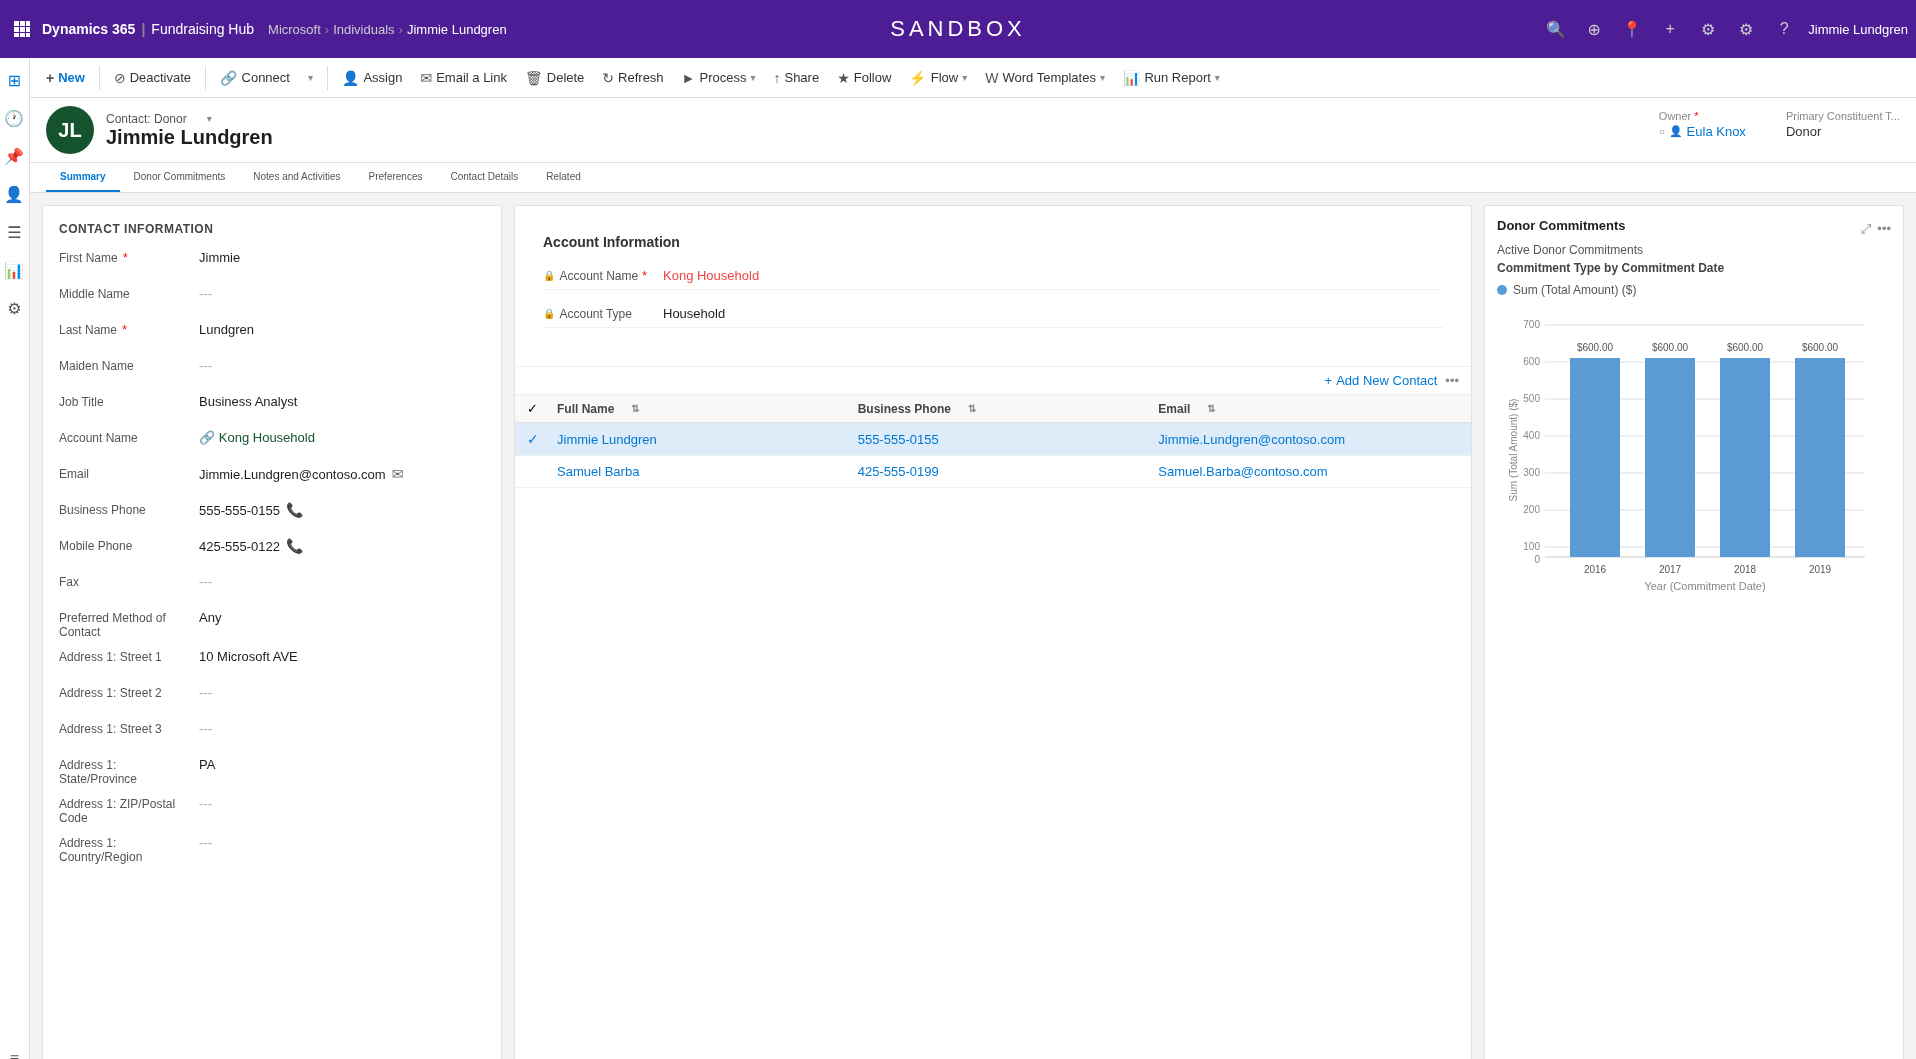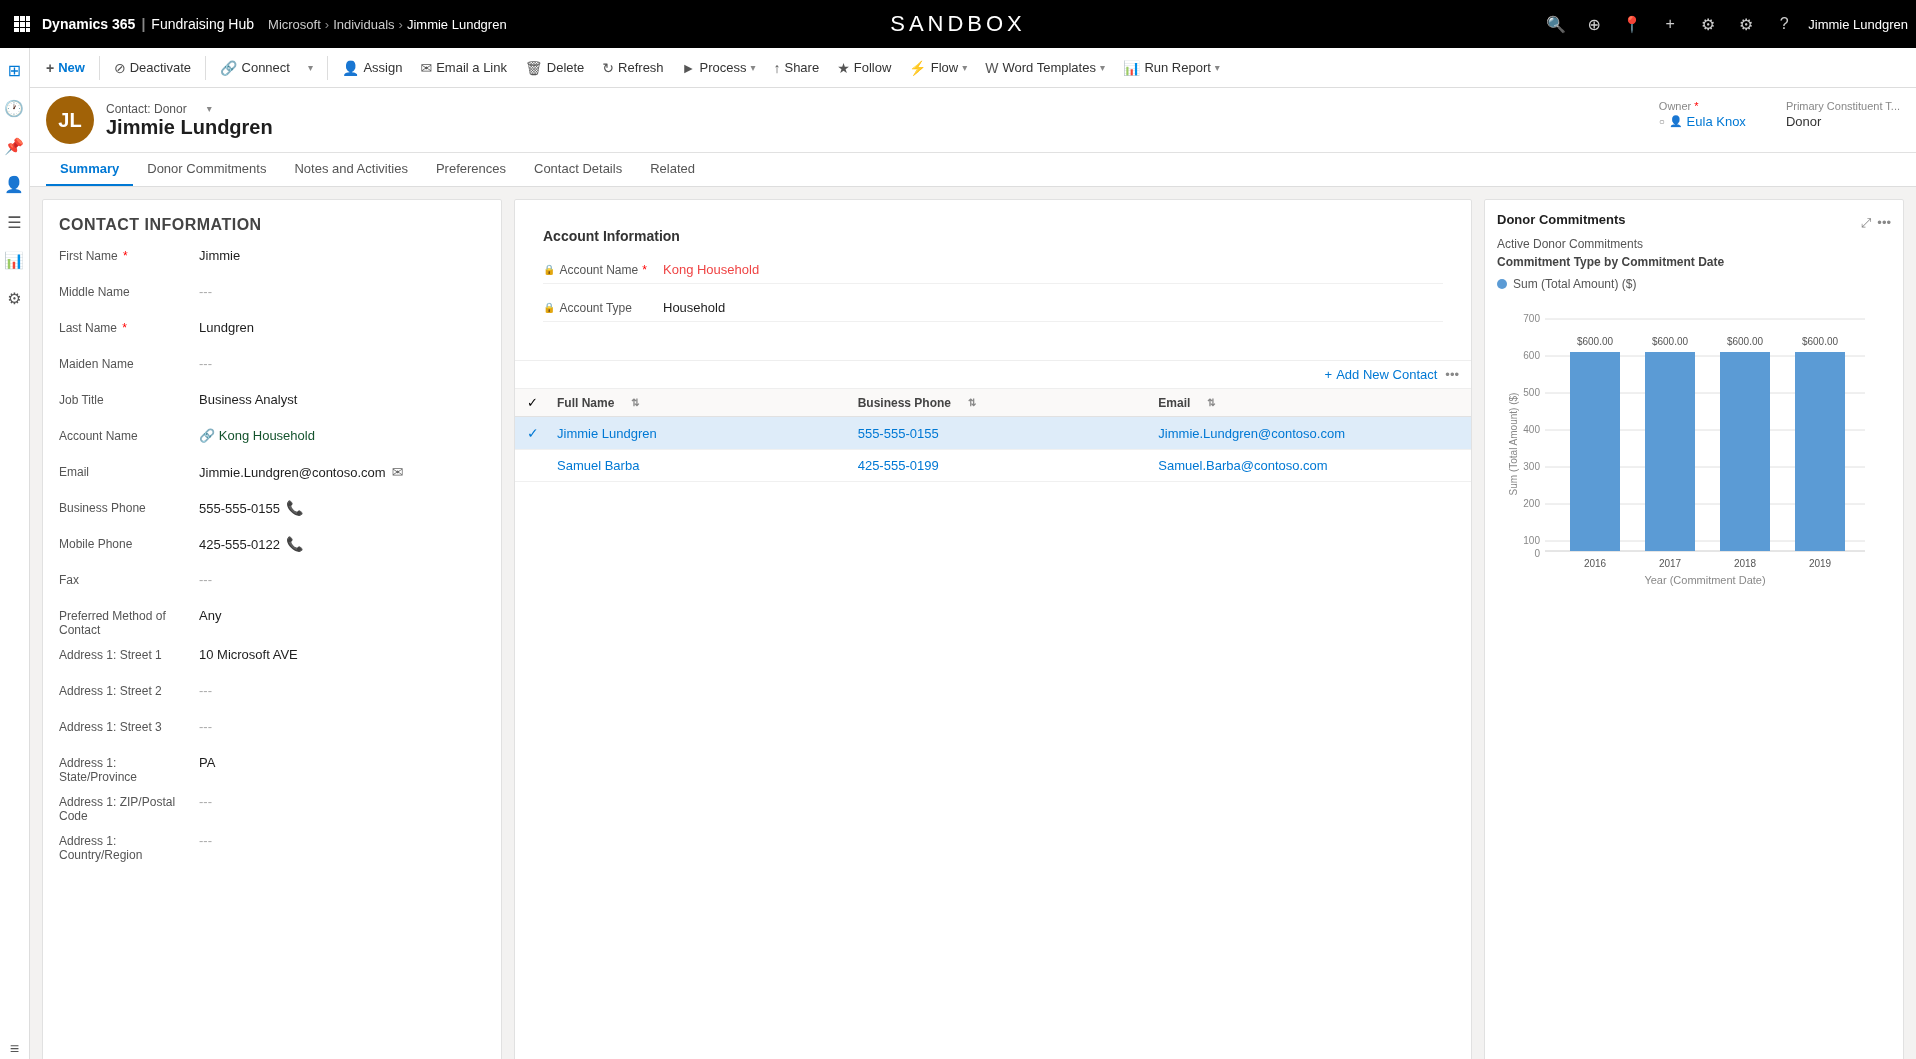--- a/index.html
+++ b/index.html
@@ -1,21 +1,21 @@
 <!DOCTYPE html>
 <html><head>
   <meta charset="utf-8">
   <style>
     * { box-sizing: border-box; margin: 0; padding: 0; }
     body { font-family: 'Segoe UI', sans-serif; font-size: 13px; background: #f3f2f1; overflow-x: hidden; }
 
     
     .top-nav {
-      height: 48px;
-      background: #000000;
+      height: 58px;
+      background: #4c1d95;
       display: flex;
       align-items: center;
       padding: 0 8px;
       gap: 6px;
       color: #fff;
     }
     .top-nav .app-grid-icon { width: 28px; height: 28px; display: flex; align-items: center; justify-content: center; cursor: pointer; }
     .top-nav .brand { display: flex; align-items: center; gap: 6px; font-size: 14px; font-weight: 600; color: #fff; margin-right: 8px; }
     .top-nav .breadcrumb { display: flex; align-items: center; gap: 4px; font-size: 13px; color: #ccc; flex: 1; }
     .top-nav .breadcrumb .sep { color: #888; }
@@ -59,41 +59,41 @@
     
     .record-header {
       background: #fff;
       padding: 8px 16px;
       border-bottom: 1px solid #e1e1e1;
       display: flex;
       align-items: flex-start;
       justify-content: space-between;
     }
     .record-header-left { display: flex; align-items: center; gap: 12px; }
-    .record-avatar { width: 48px; height: 48px; border-radius: 50%; background: #a16207; display: flex; align-items: center; justify-content: center; color: #fff; font-size: 20px; font-weight: bold; }
+    .record-avatar { width: 48px; height: 48px; border-radius: 50%; background: #14532d; display: flex; align-items: center; justify-content: center; color: #fff; font-size: 20px; font-weight: bold; }
     .record-meta .record-type { font-size: 12px; color: #555; display: flex; align-items: center; gap: 20px; }
     .record-meta .record-name { font-size: 20px; font-weight: 600; color: #1e1e1e; }
     .record-header-right { display: flex; gap: 40px; padding-top: 4px; }
     .record-field { }
     .record-field .field-label { font-size: 11px; color: #888; }
     .record-field .field-label .required { color: red; }
     .record-field .field-value { font-size: 13px; color: #333; display: flex; align-items: center; gap: 4px; margin-top: 2px; }
     .field-value a { color: #0078d4; text-decoration: none; }
 
     
     .record-tabs {
       background: #fff;
       border-bottom: 1px solid #ddd;
       display: flex;
       padding: 0 16px;
       gap: 0;
     }
     .tab-item {
       padding: 8px 14px;
-      font-size: 13px;
+      font-size: 10px;
       cursor: pointer;
       color: #555;
       border-bottom: 2px solid transparent;
     }
     .tab-item.active { color: #0078d4; border-bottom: 2px solid #0078d4; font-weight: 600; }
 
     
     .main-content {
       display: flex;
       gap: 12px;
@@ -104,21 +104,21 @@
     
     .panel {
       background: #fff;
       border: 1px solid #e1e1e1;
       border-radius: 2px;
     }
     .panel-left { width: 460px; min-width: 460px; padding: 16px; }
     .panel-center { flex: 1; min-width: 0; padding: 0; }
     .panel-right { width: 420px; min-width: 420px; padding: 12px; }
 
-    .section-title { font-size: 16px; font-weight: 700; color: #444; text-transform: uppercase; letter-spacing: 0.5px; margin-bottom: 12px; }
+    .section-title { font-size: 12px; font-weight: 700; color: #444; text-transform: uppercase; letter-spacing: 0.5px; margin-bottom: 12px; }
 
     
     .form-row {
       display: flex;
       align-items: flex-start;
       margin-bottom: 8px;
       min-height: 28px;
     }
     .form-label {
       width: 140px;

